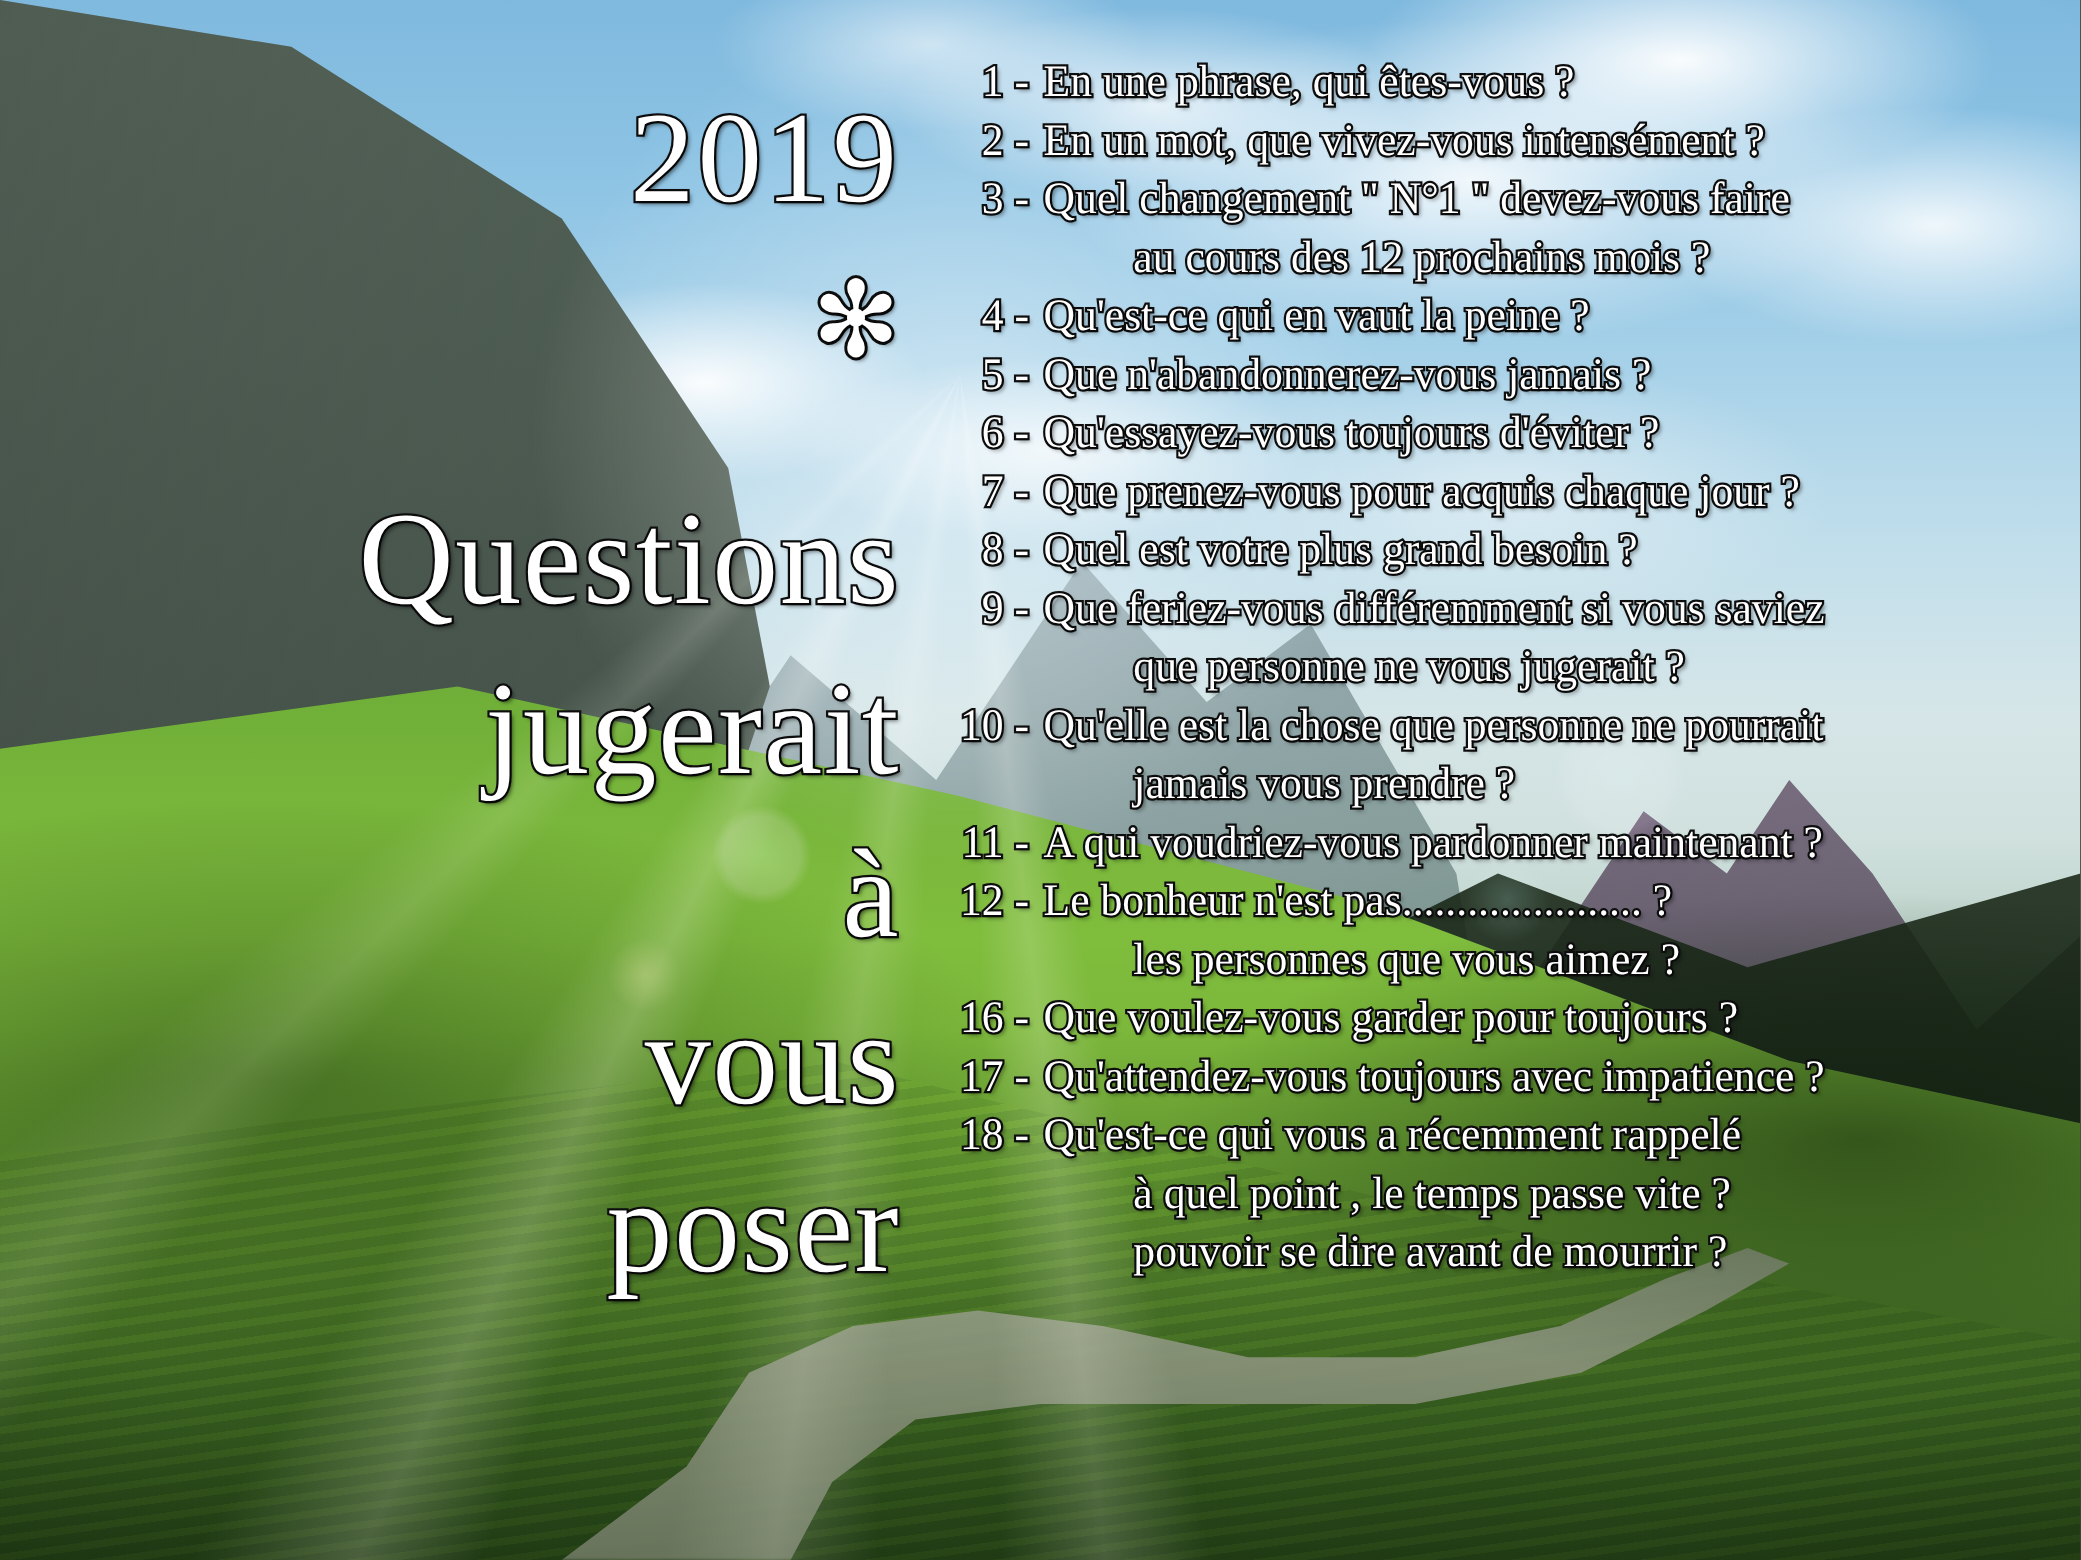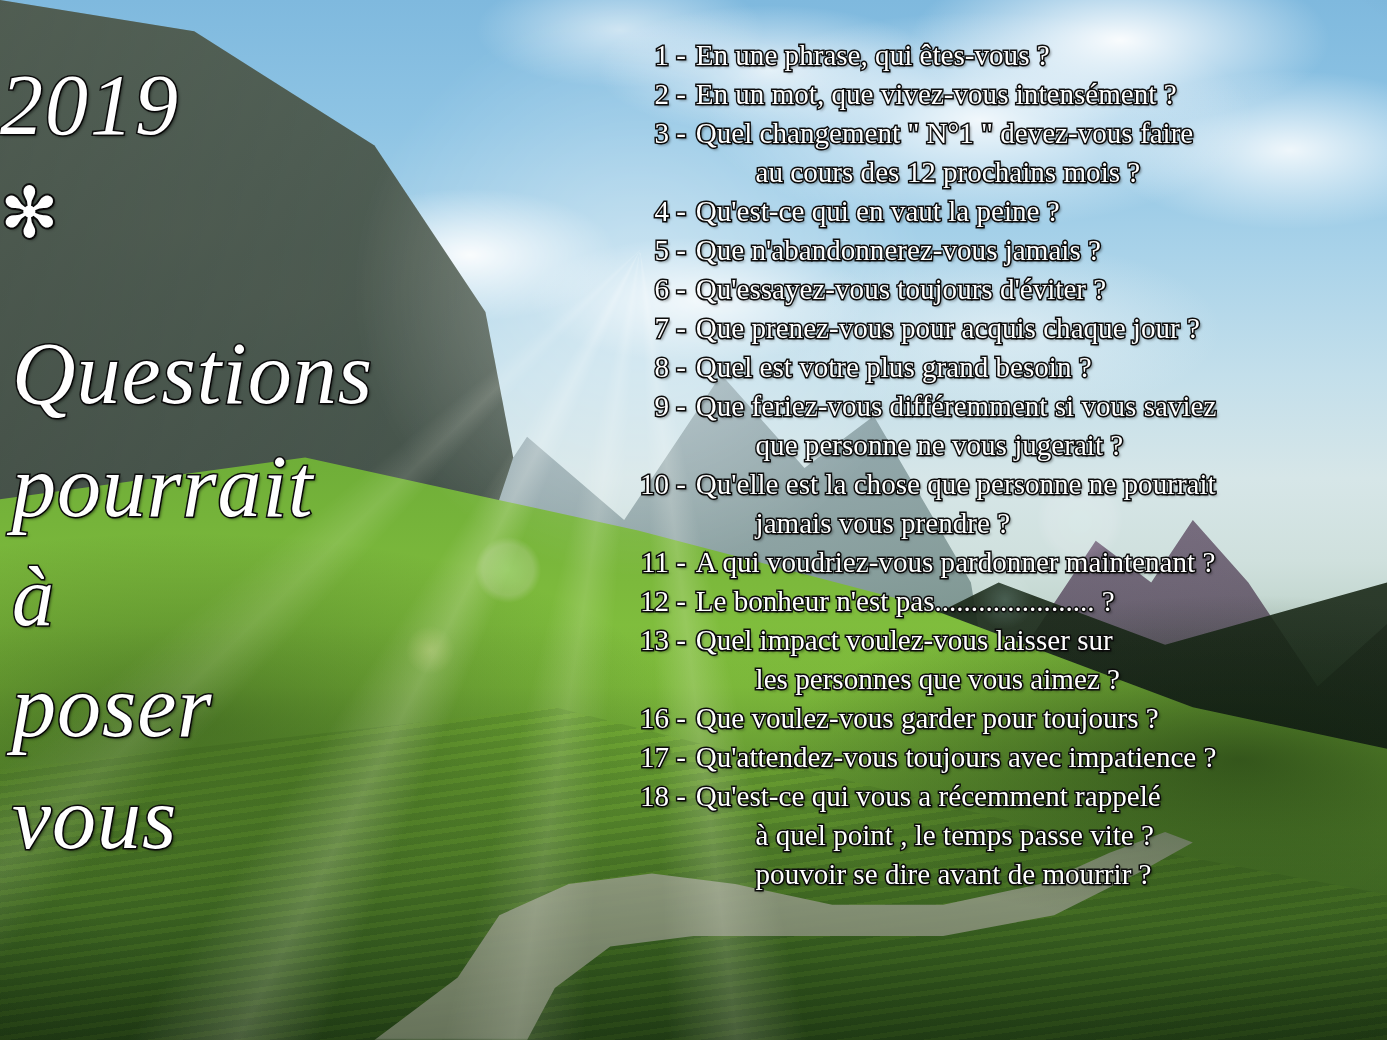--- a/index.html
+++ b/index.html
@@ -176,23 +176,22 @@
     paint-order: stroke fill;
     text-shadow:
       0 0 2px #000,
       2px 2px 3px rgba(0,0,0,.55);
   }
 
   #left-col {
     position: absolute;
     left: 0; top: 0;
     width: 600px; height: 1040px;
-    text-align: left;
+    text-align: right;
     z-index: 5;
-    font-style: italic;
   }
   .year {
     position: absolute;
     left: 0; right: 0; top: 62px;
     font-size: 86px;
     line-height: 1;
     font-weight: 400;
     letter-spacing: 2px;
   }
   .star {
@@ -278,24 +277,24 @@
   <div class="bg-layer flare"></div>
   <div class="bg-layer vignette"></div>
 
   <div id="left-col">
     <div class="year outlined">2019</div>
 
     <div class="star outlined">✻</div>
 
     <div class="headline">
       <span class="hl outlined">Questions</span>
-      <span class="hl outlined">pourrait</span>
+      <span class="hl outlined">jugerait</span>
       <span class="hl small outlined">à</span>
+      <span class="hl outlined">vous</span>
       <span class="hl outlined">poser</span>
-      <span class="hl outlined">vous</span>
     </div>
   </div>
 
   <div id="list">
       <div class="q-row">
         <span class="q-num outlined">1 -</span>
         <span class="q-text outlined">En une phrase,  qui êtes-vous ?</span>
       </div>
       <div class="q-row">
         <span class="q-num outlined">2 -</span>
@@ -336,24 +335,20 @@
         <span class="q-text outlined">Qu'elle est la chose que personne ne pourrait</span>
       </div>
       <div class="q-cont outlined">jamais vous prendre ?</div>
       <div class="q-row">
         <span class="q-num outlined">11 -</span>
         <span class="q-text outlined">A qui voudriez-vous pardonner maintenant ?</span>
       </div>
       <div class="q-row">
         <span class="q-num outlined">12 -</span>
         <span class="q-text outlined">Le bonheur n'est pas...................... ?</span>
-      </div>
-      <div class="q-row">
-        <span class="q-num outlined">13 -</span>
-        <span class="q-text outlined">Quel impact voulez-vous laisser sur</span>
       </div>
       <div class="q-cont outlined">les personnes que vous aimez ?</div>
       <div class="q-row">
         <span class="q-num outlined">16 -</span>
         <span class="q-text outlined">Que voulez-vous garder pour toujours ?</span>
       </div>
       <div class="q-row">
         <span class="q-num outlined">17 -</span>
         <span class="q-text outlined">Qu'attendez-vous toujours avec impatience ?</span>
       </div>

